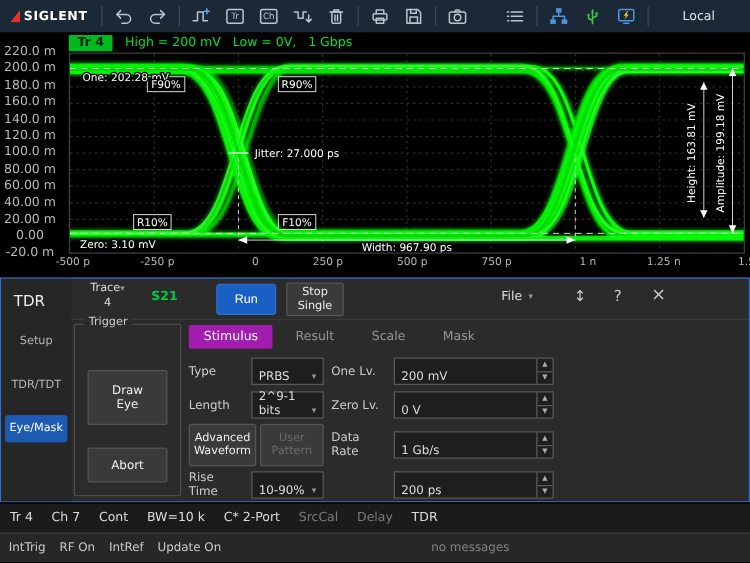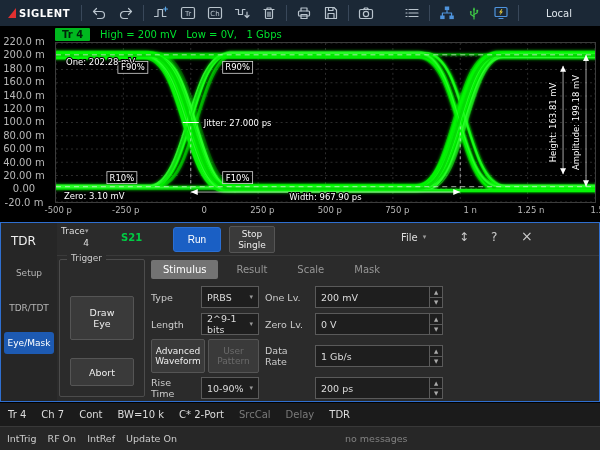--- a/index.html
+++ b/index.html
@@ -41,21 +41,21 @@
 .panel{position:absolute;top:222px;left:0;width:600px;height:180px;background:#2b2b2b;
   border:1px solid #2f6fd0;display:flex}
 .side{width:56px;background:#262626;display:flex;flex-direction:column}
 .panel-title{font-size:12px;color:#eee;padding:11px 0 14px 10px}
 .side-item{margin:0 3px 13px 3px;height:22px;line-height:22px;font-size:9px;color:#b5b5b5;
   text-align:center;border-radius:3px;cursor:pointer}
 .side-item.sel{background:#1d5ab2;color:#fff}
 .pmain{position:relative;flex:1}
 .phead{position:absolute;top:0;left:0;right:0;height:33px;border-bottom:1px solid #3a3a3a}
 .trace-select{position:absolute;left:4px;top:3px;width:50px;font-size:9px;color:#ddd;cursor:pointer;text-align:center}
-.ts-top{display:flex;gap:0}
+.ts-top{display:flex;justify-content:center;gap:0}
 .caret{color:#9a9a9a;font-size:7px;line-height:11px}
 .ts-val{margin-top:1px}
 .sparam{position:absolute;left:64px;top:9px;color:#00cc44;font-size:10px;font-weight:bold}
 .btn{background:#3a3a3a;border:1px solid #555;border-radius:2px;color:#eee;font-size:9.5px;
   display:flex;align-items:center;justify-content:center;text-align:center;cursor:pointer;
   font-family:inherit}
 .run-btn{position:absolute;left:116px;top:4px;width:48px;height:25px;background:#1a5fc4;border:1px solid #2a6fd4;
   border-radius:3px;color:#fff;font-size:10px;display:flex;align-items:center;justify-content:center;cursor:pointer}
 .stop-btn{position:absolute;left:172px;top:3px;width:46px;height:27px;font-size:9px;line-height:1.15}
 .wrap36{display:inline-block;width:36px}
@@ -66,28 +66,28 @@
 .hicon{position:absolute;top:7px;font-size:12px;color:#ccc;cursor:pointer}
 .exp{left:402px}.hlp{left:434px}.cls{left:464px;font-size:14px;top:5px}
 
 .trigger{position:absolute;left:2px;top:36px;width:86px;height:138px;border:1px solid #4c4c4c;border-radius:2px}
 .trigger-label{position:absolute;top:-7px;left:7px;background:#2b2b2b;padding:0 4px;font-size:9px;color:#ccc}
 .draweye{position:absolute;left:10px;top:36px;width:64px;height:44px}
 .abort{position:absolute;left:10px;top:98px;width:64px;height:28px}
 
 .tabs{position:absolute;left:94px;top:37px;display:flex;gap:6px;font-size:10px}
 .tab{padding:4px 12px;color:#969696;cursor:pointer;border-radius:2px}
-.tab.sel{color:#fff;background:#737373}
+.tab.sel{color:#fff;background:#a21caf}
 
 .form{position:absolute;left:94px;top:62px;display:grid;
   grid-template-columns:44px 58px 44px 128px;grid-template-rows:24px 24px 34px 24px;
   gap:3px 6px;font-size:9.5px;align-items:center}
 .flabel{color:#ccc}
 .fsel,.fspin{position:relative;height:22px;background:#1e1e1e;border:1px solid #5a5a5a;
-  display:flex;align-items:center;cursor:pointer}
+  display:flex;align-items:flex-end;cursor:pointer}
 .fsel{justify-content:space-between;padding:0 5px}
 .fsel .caret{font-size:7px}
 .fspin{padding:0 16px 0 5px}
 .spin-arrows{position:absolute;right:0;top:0;bottom:0;width:13px;border-left:1px solid #5a5a5a;
   display:flex;flex-direction:column}
 .spin-arrows span{flex:1;font-size:5.5px;color:#aaa;display:flex;align-items:center;justify-content:center}
 .spin-arrows span:first-child{border-bottom:1px solid #5a5a5a}
 .btnrow{grid-column:1/3;display:flex;gap:3px;height:34px}
 .btnrow .btn{flex:1;font-size:9px;line-height:1.15}
 .btn.disabled{color:#6a6a6a}

